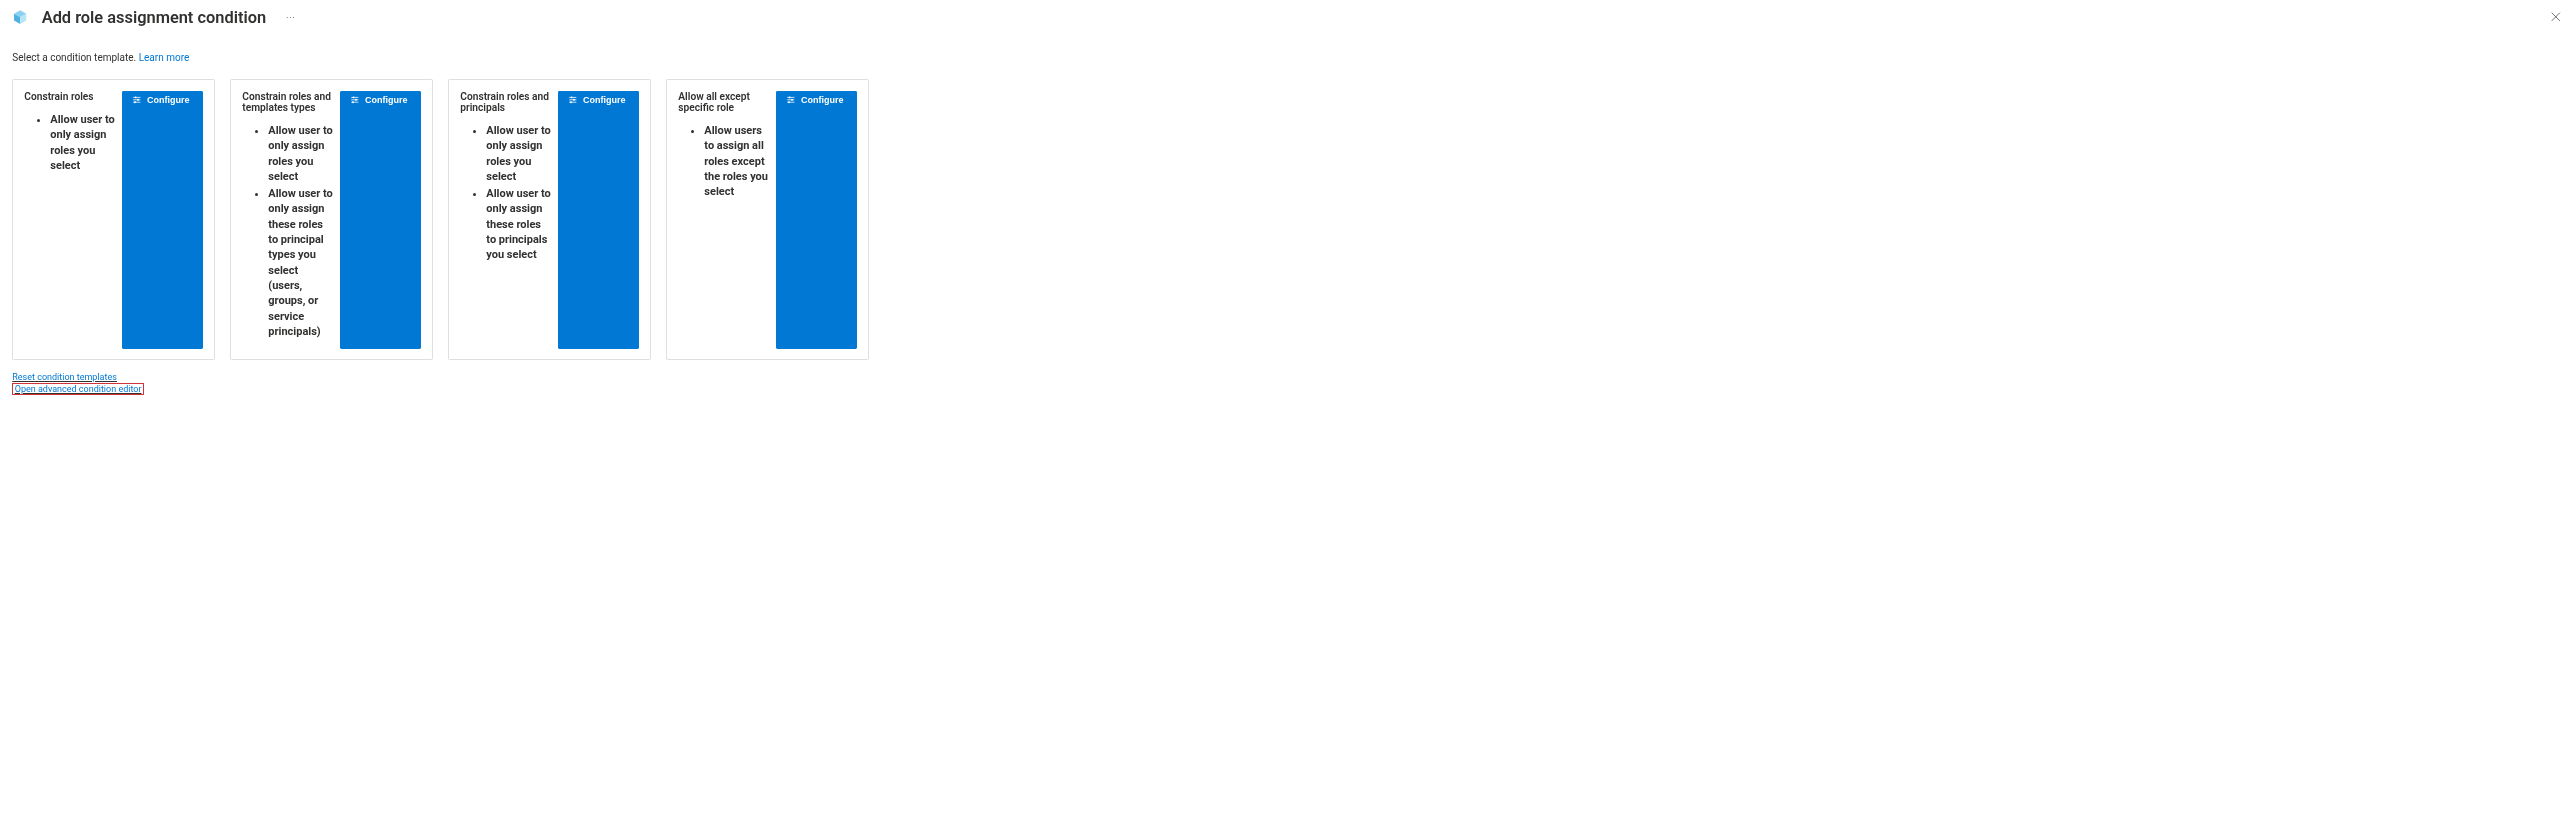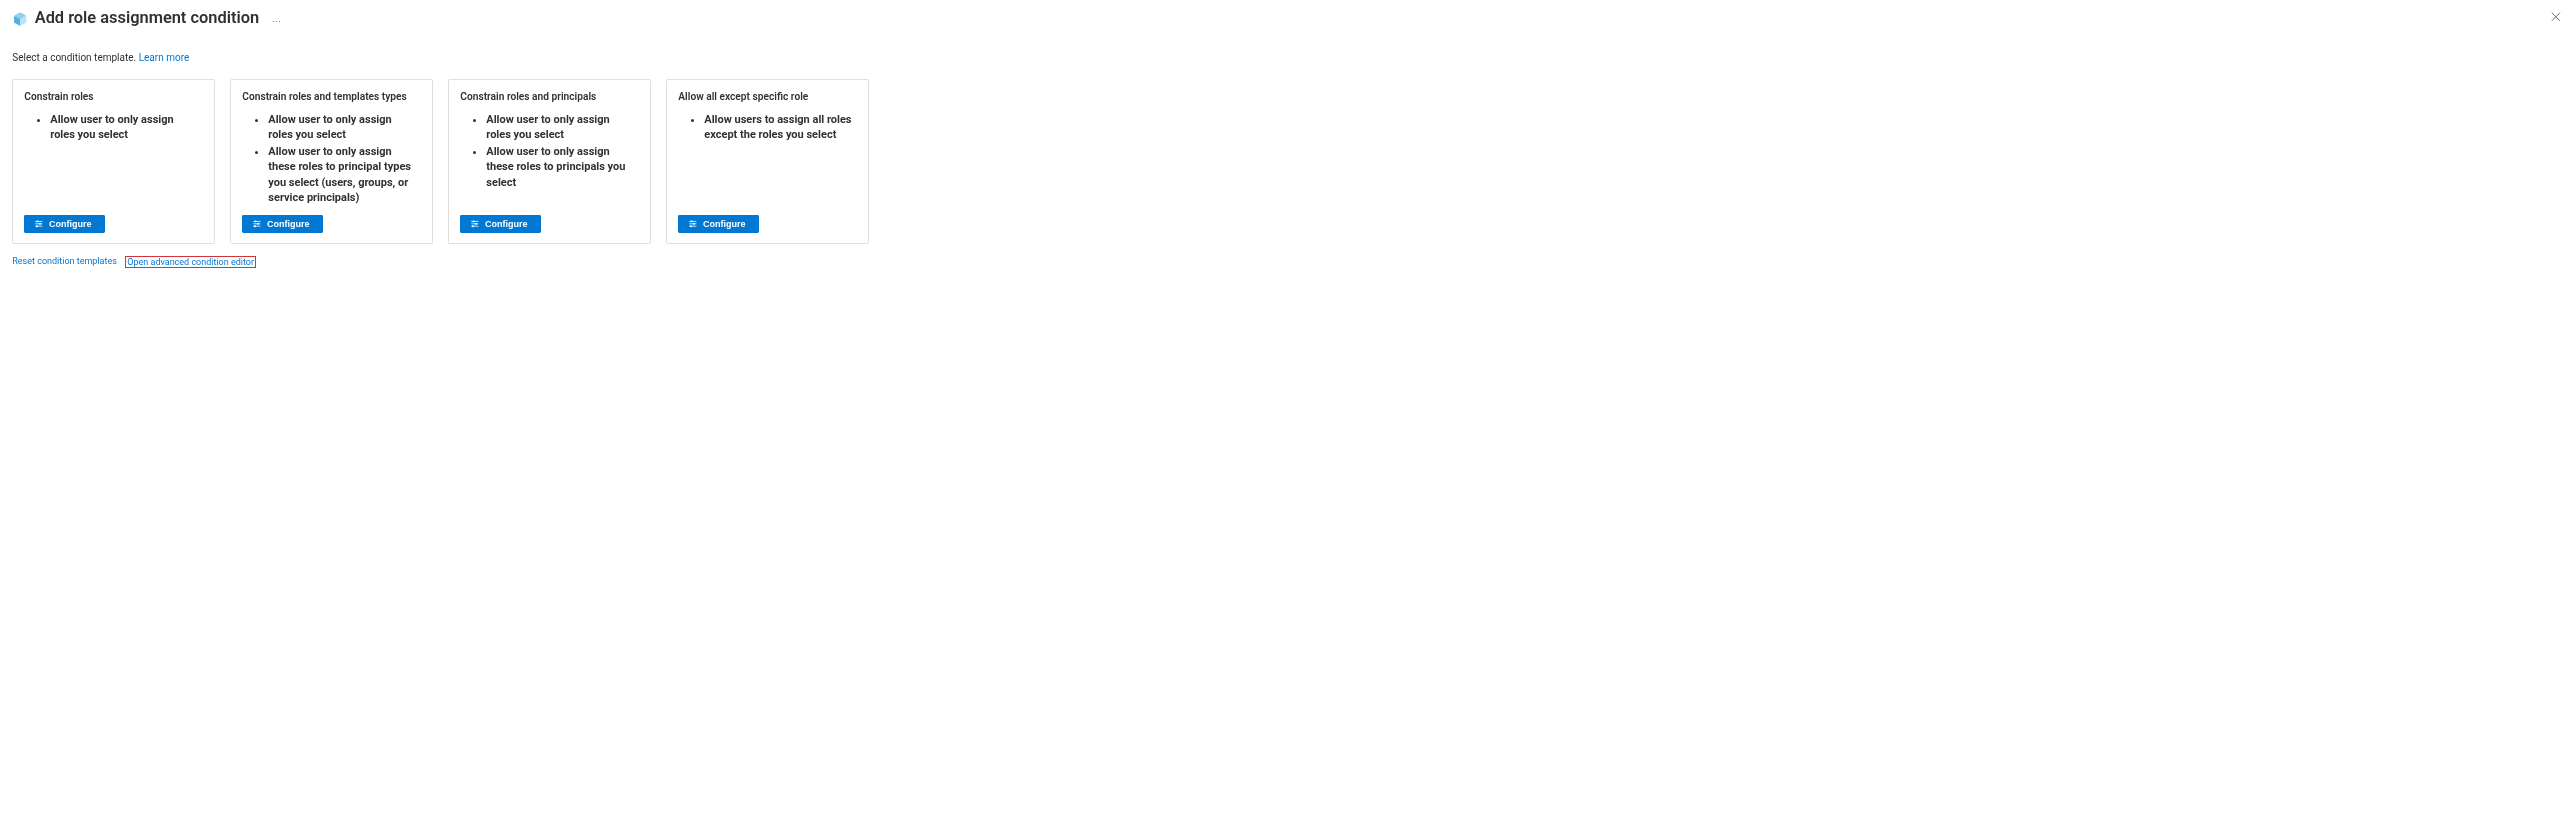--- a/index.html
+++ b/index.html
@@ -15,22 +15,22 @@
       padding: 8.2px 12.3px;
     }
     .header {
       display: flex;
       align-items: center;
       justify-content: space-between;
       margin-bottom: 24.6px;
     }
     .header-left {
       display: flex;
-      align-items: flex-end;
-      gap: 6px;
+      align-items: center;
+      gap: 13px;
     }
     .logo {
       width: 16.4px;
       height: 16.4px;
     }
     .page-title {
       font-size: 16.4px;
       font-weight: 600;
       color: #323130;
     }
@@ -62,21 +62,20 @@
       display: flex;
       gap: 15px;
       margin-bottom: 12.3px;
     }
     .card {
       width: 203px;
       border: 0.7px solid #e1dfdd;
       border-radius: 1.4px;
       padding: 11px 11px 9.6px 11px;
       display: flex;
-      flex-direction: column;
       justify-content: space-between;
       min-height: 136px;
     }
     .card-title {
       font-size: 10.2px;
       font-weight: 600;
       color: #323130;
       margin-bottom: 9.6px;
     }
     .card ul {
@@ -107,21 +106,23 @@
       border-radius: 1.4px;
       font-weight: 600;
     }
     .configure-icon {
       width: 9.6px;
       height: 9.6px;
       flex-shrink: 0;
     }
     .footer-links {
       display: flex;
-      gap: 8px;
+      flex-direction: column;
+      gap: 1px;
+      text-decoration: underline;
     }
     .footer-links a {
       color: #0078d4;
       text-decoration: none;
       font-size: 9px;
       width: fit-content;
     }
     .highlighted-link {
       border: 0.7px solid #d13438;
       padding: 0 1.4px;

